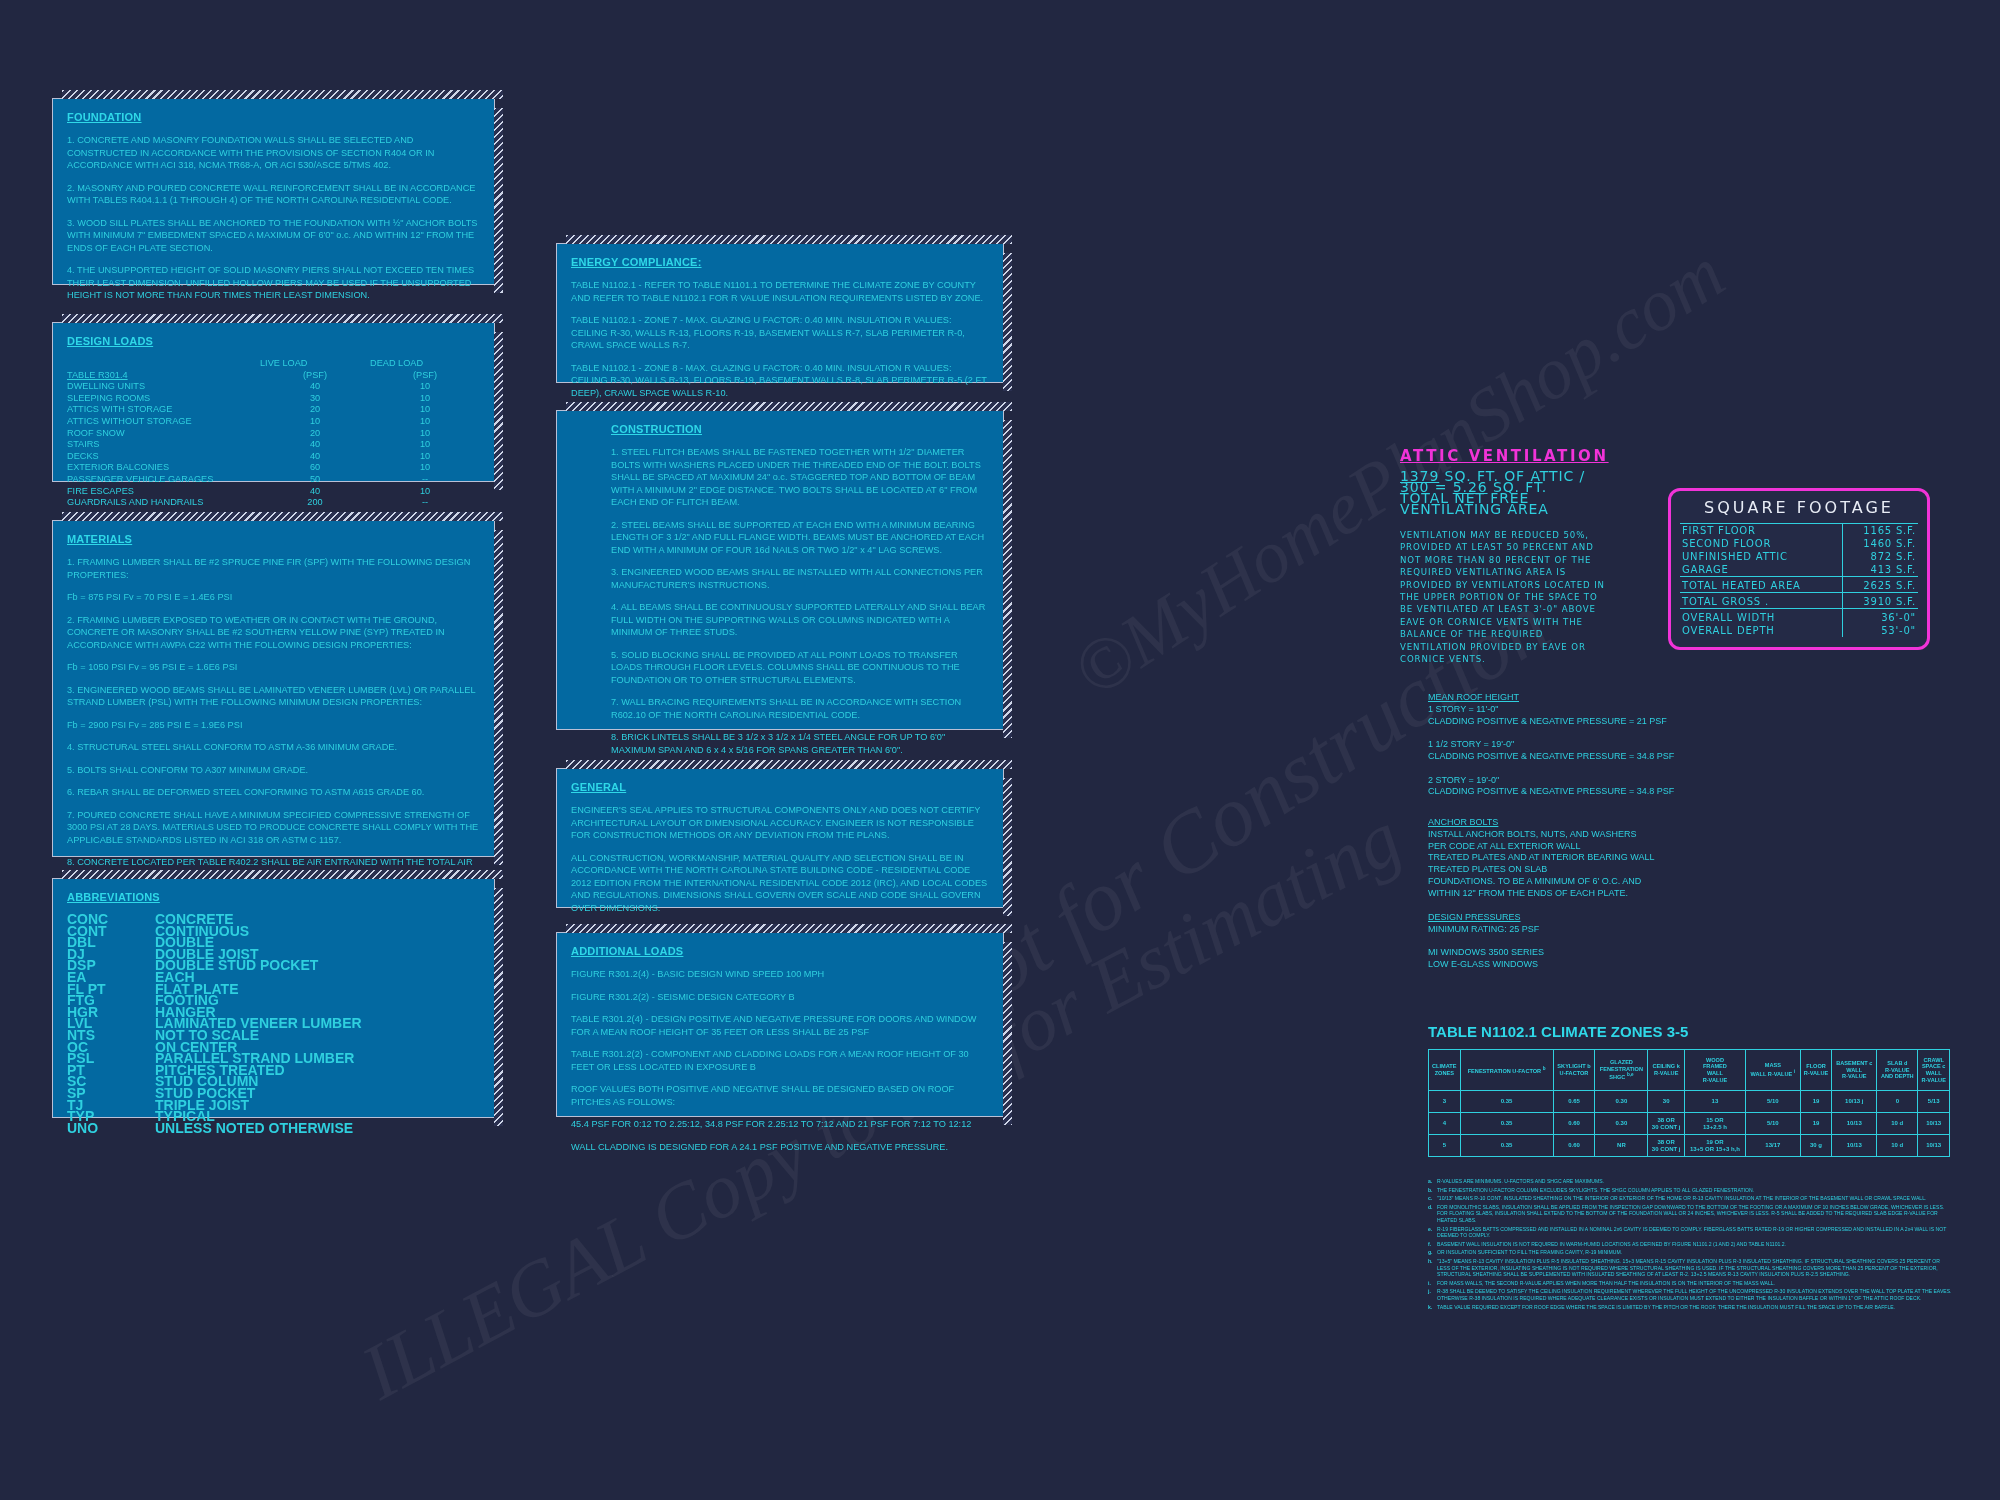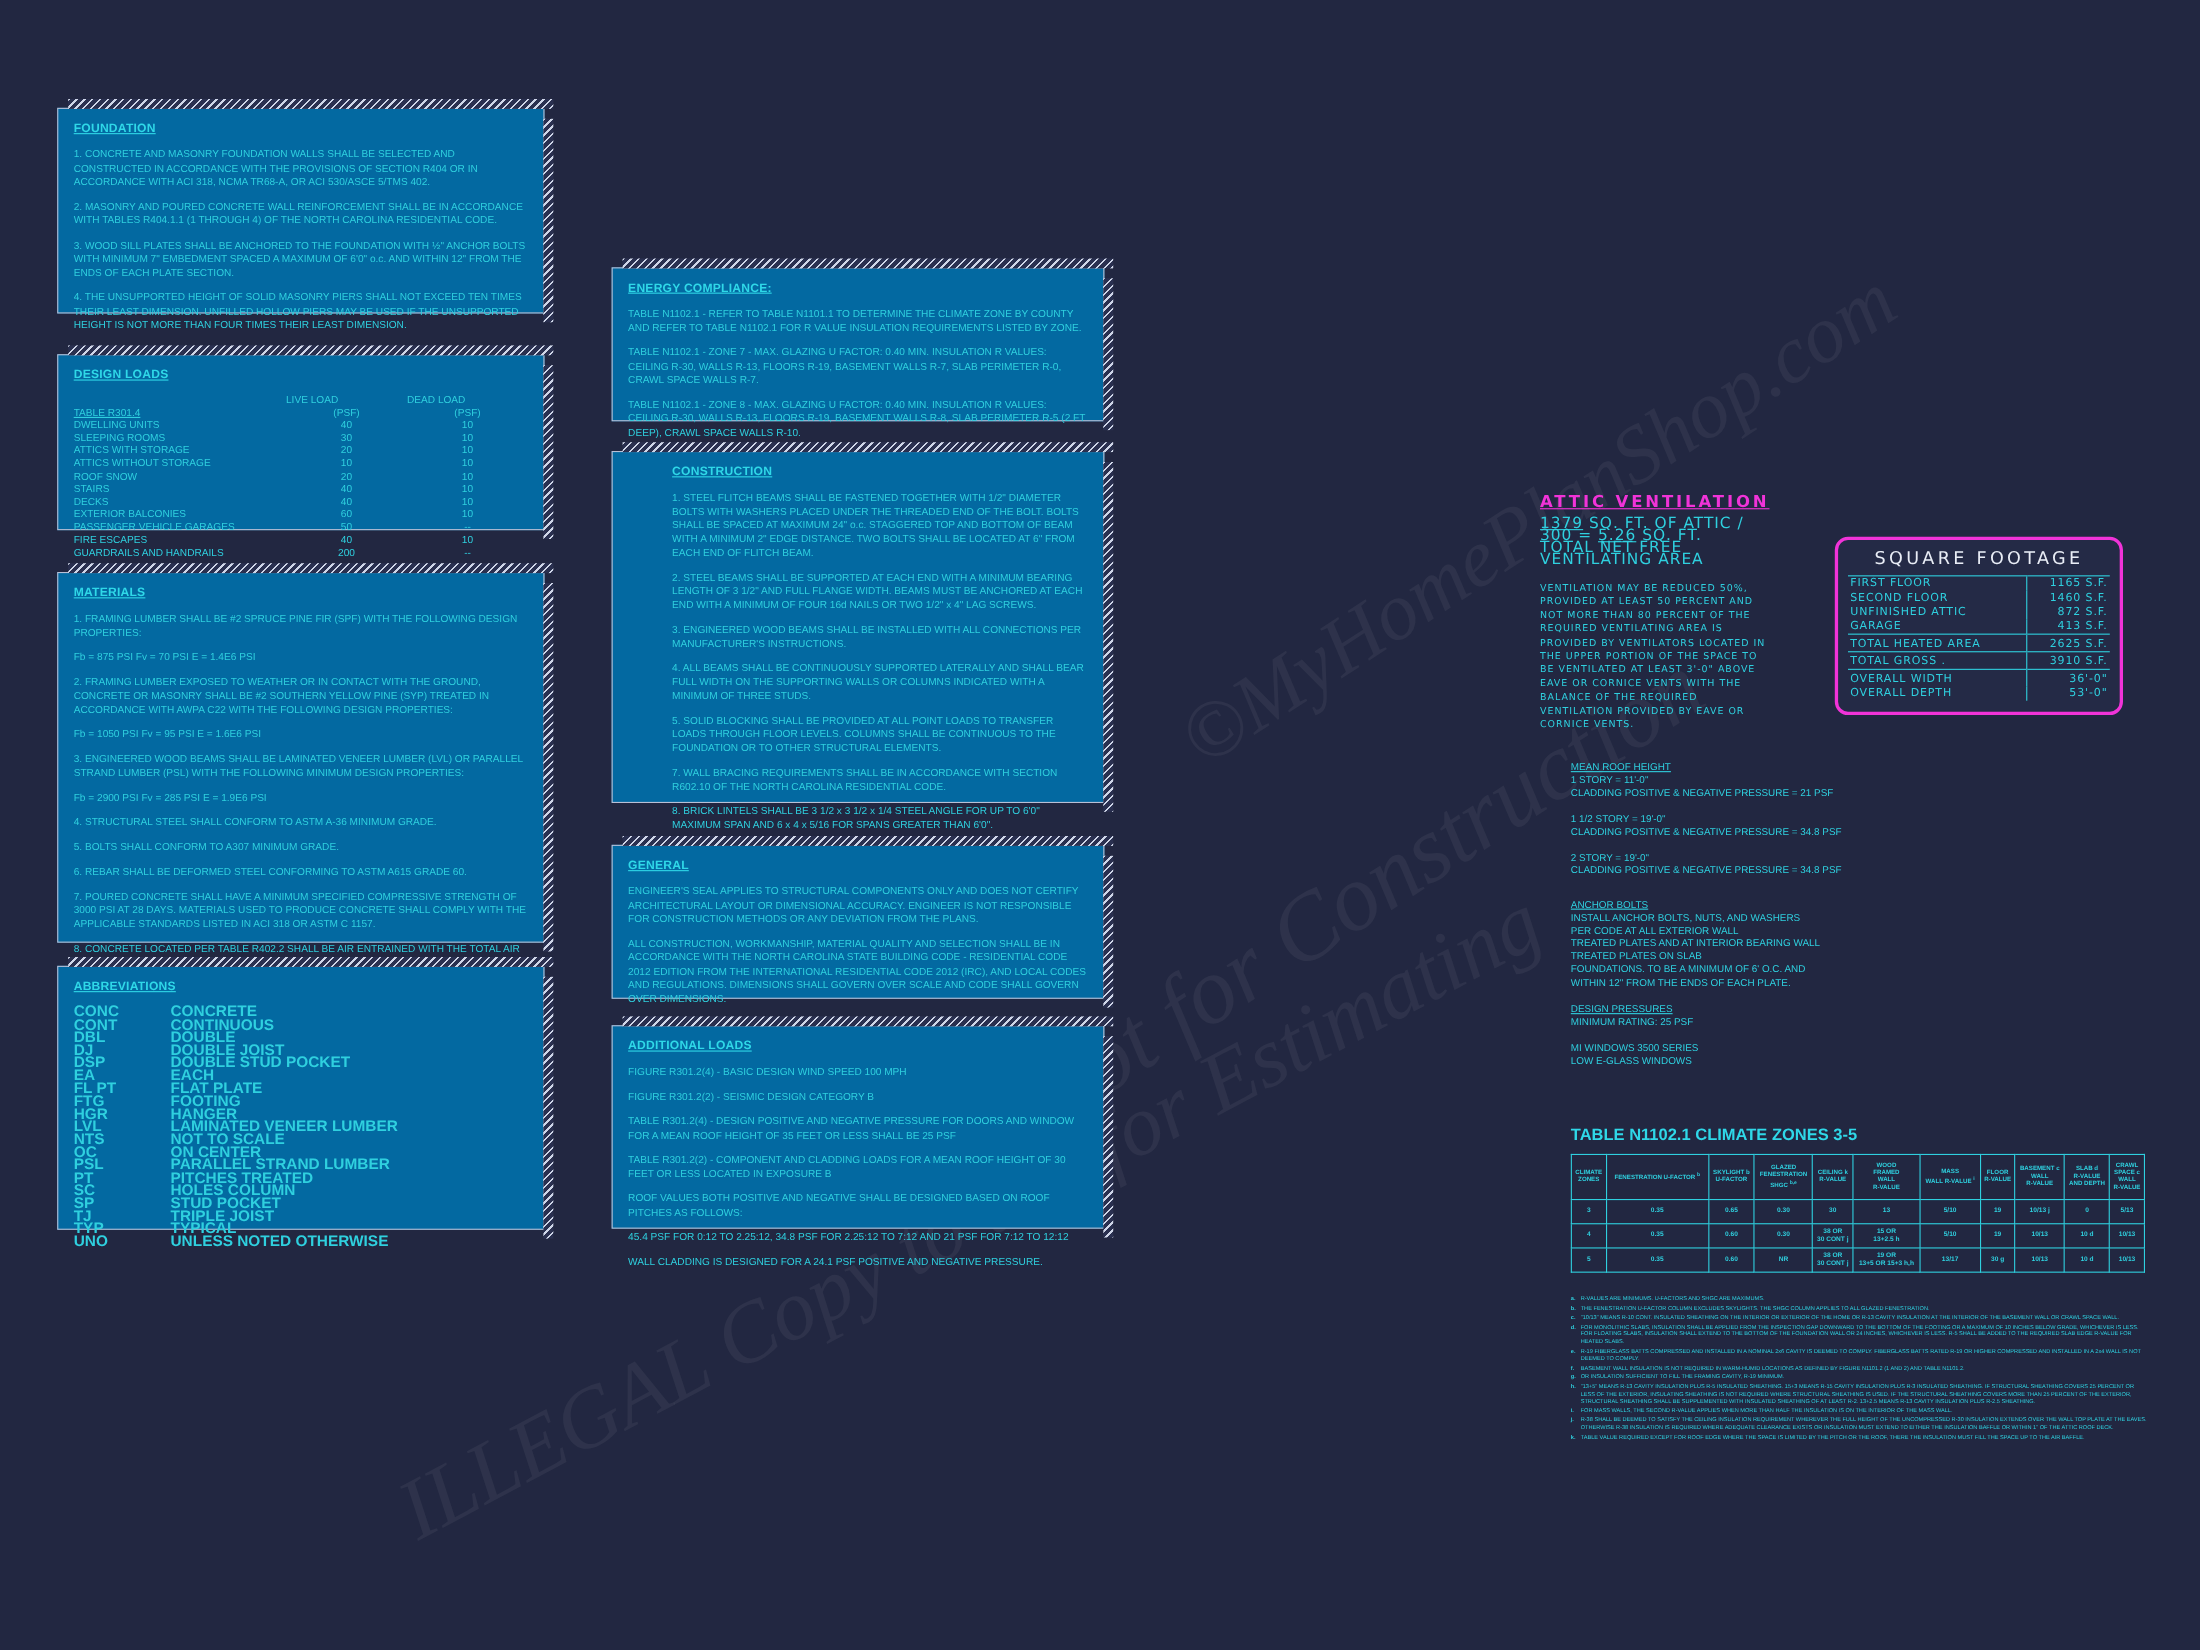--- a/index.html
+++ b/index.html
@@ -253,21 +253,21 @@
             <tr>
               <td class="k">PSL</td>
               <td>PARALLEL STRAND LUMBER</td>
             </tr>
             <tr>
               <td class="k">PT</td>
               <td>PITCHES TREATED</td>
             </tr>
             <tr>
               <td class="k">SC</td>
-              <td>HOLES COLUMN</td>
+              <td>STUD COLUMN</td>
             </tr>
             <tr>
               <td class="k">SP</td>
               <td>STUD POCKET</td>
             </tr>
             <tr>
               <td class="k">TJ</td>
               <td>TRIPLE JOIST</td>
             </tr>
             <tr>

